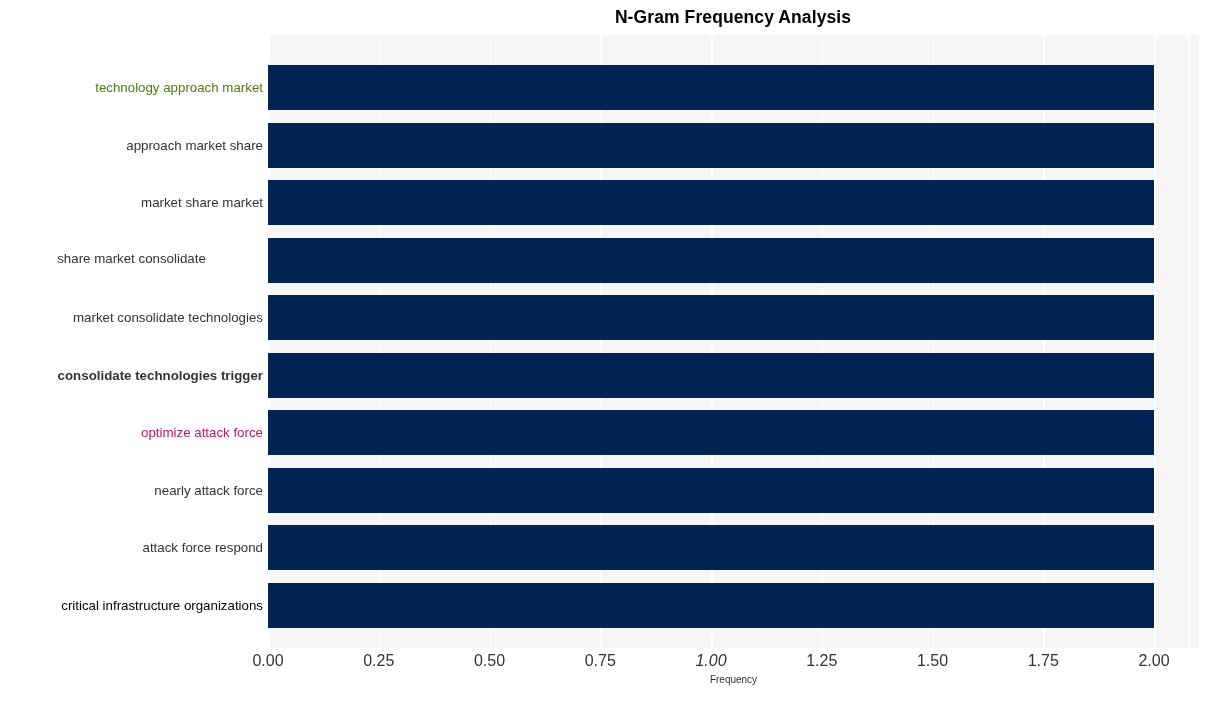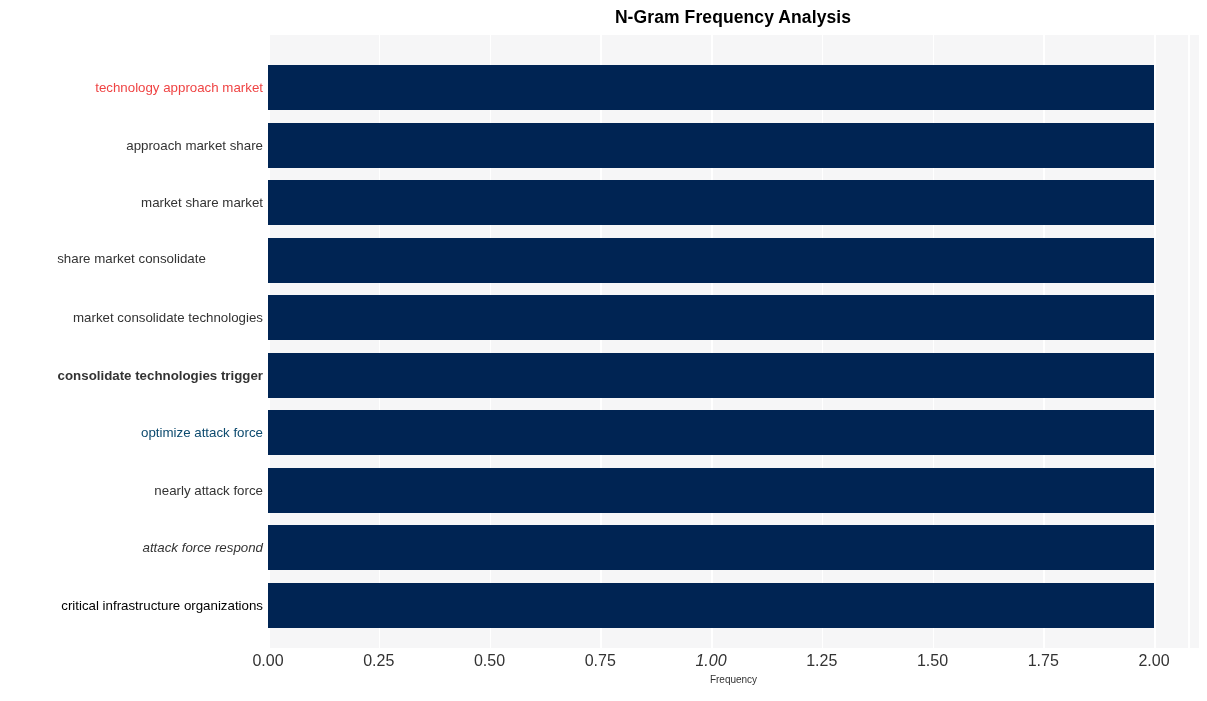--- a/index.html
+++ b/index.html
@@ -140,29 +140,29 @@
       <div class="bar" style="top: 260px; width: 886px; background: rgb(0, 36, 83);"></div>
       <div class="bar" style="top: 317.5px; width: 886px; background: rgb(0, 36, 83);"></div>
       <div class="bar" style="top: 375px; width: 886px; background: rgb(0, 36, 83);"></div>
       <div class="bar" style="top: 432.5px; width: 886px; background: rgb(0, 36, 83);"></div>
       <div class="bar" style="top: 490px; width: 886px; background: rgb(0, 36, 83);"></div>
       <div class="bar" style="top: 547.5px; width: 886px; background: rgb(0, 36, 83);"></div>
     </div>
 </div>
 
 <div id="ytick-layer">
-    <div class="ytick-label" style="top: 45px; color: #ef4444; margin-left: 28px;">technology approach market</div>
+    <div class="ytick-label" style="top: 45px; color: #4d7c0f; margin-left: 28px;">technology approach market</div>
     <div class="ytick-label" style="top: 102.5px; color: rgb(51, 51, 51);">approach market share</div>
     <div class="ytick-label" style="top: 160px; color: rgb(51, 51, 51);">market share market</div>
     <div class="ytick-label" style="top: 216px; color: rgb(51, 51, 51); text-align: center;">share market consolidate</div>
     <div class="ytick-label" style="top: 275px; color: rgb(51, 51, 51);">market consolidate technologies</div>
     <div class="ytick-label" style="top: 332.5px; color: rgb(51, 51, 51); font-weight: bold;">consolidate technologies trigger</div>
-    <div class="ytick-label" style="top: 390px; color: #0c4a6e;">optimize attack force</div>
+    <div class="ytick-label" style="top: 390px; color: #be185d;">optimize attack force</div>
     <div class="ytick-label" style="top: 447.5px; color: rgb(51, 51, 51); padding-left: 36px;">nearly attack force</div>
-    <div class="ytick-label" style="top: 505px; color: rgb(51, 51, 51); font-style: italic;">attack force respond</div>
+    <div class="ytick-label" style="top: 505px; color: rgb(51, 51, 51);">attack force respond</div>
     <div class="ytick-label" style="top: 562.5px; color: #000000; text-align: right;">critical infrastructure organizations</div>
   </div>
 
 <div id="xtick-layer">
     <div class="xtick-label" style="left: 0px; color: rgb(51, 51, 51);">0.00</div>
     <div class="xtick-label" style="left: 110.75px; color: rgb(51, 51, 51);">0.25</div>
     <div class="xtick-label" style="left: 221.5px; color: rgb(51, 51, 51);">0.50</div>
     <div class="xtick-label" style="left: 332.25px; color: rgb(51, 51, 51);">0.75</div>
     <div class="xtick-label" style="left: 443px; color: rgb(51, 51, 51); font-style: italic;">1.00</div>
     <div class="xtick-label" style="left: 553.75px; color: rgb(51, 51, 51);">1.25</div>

